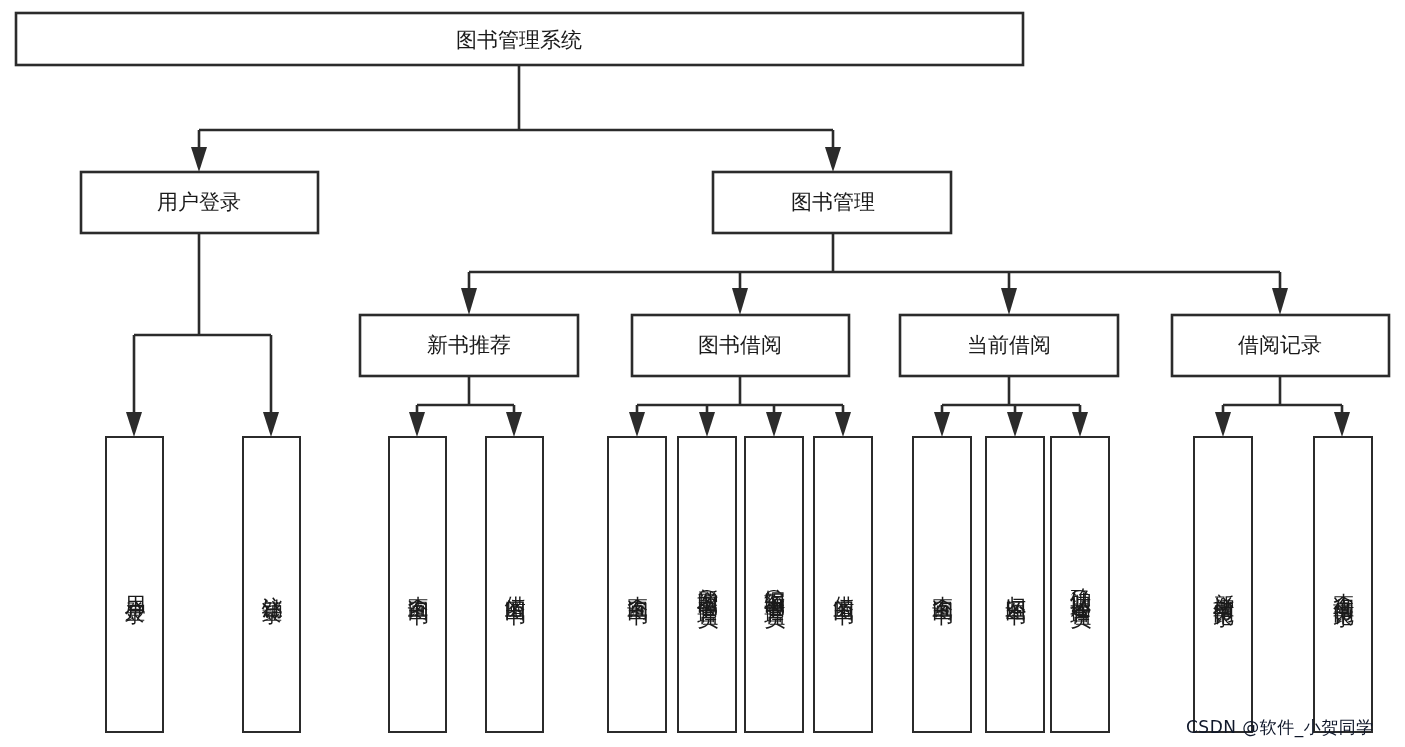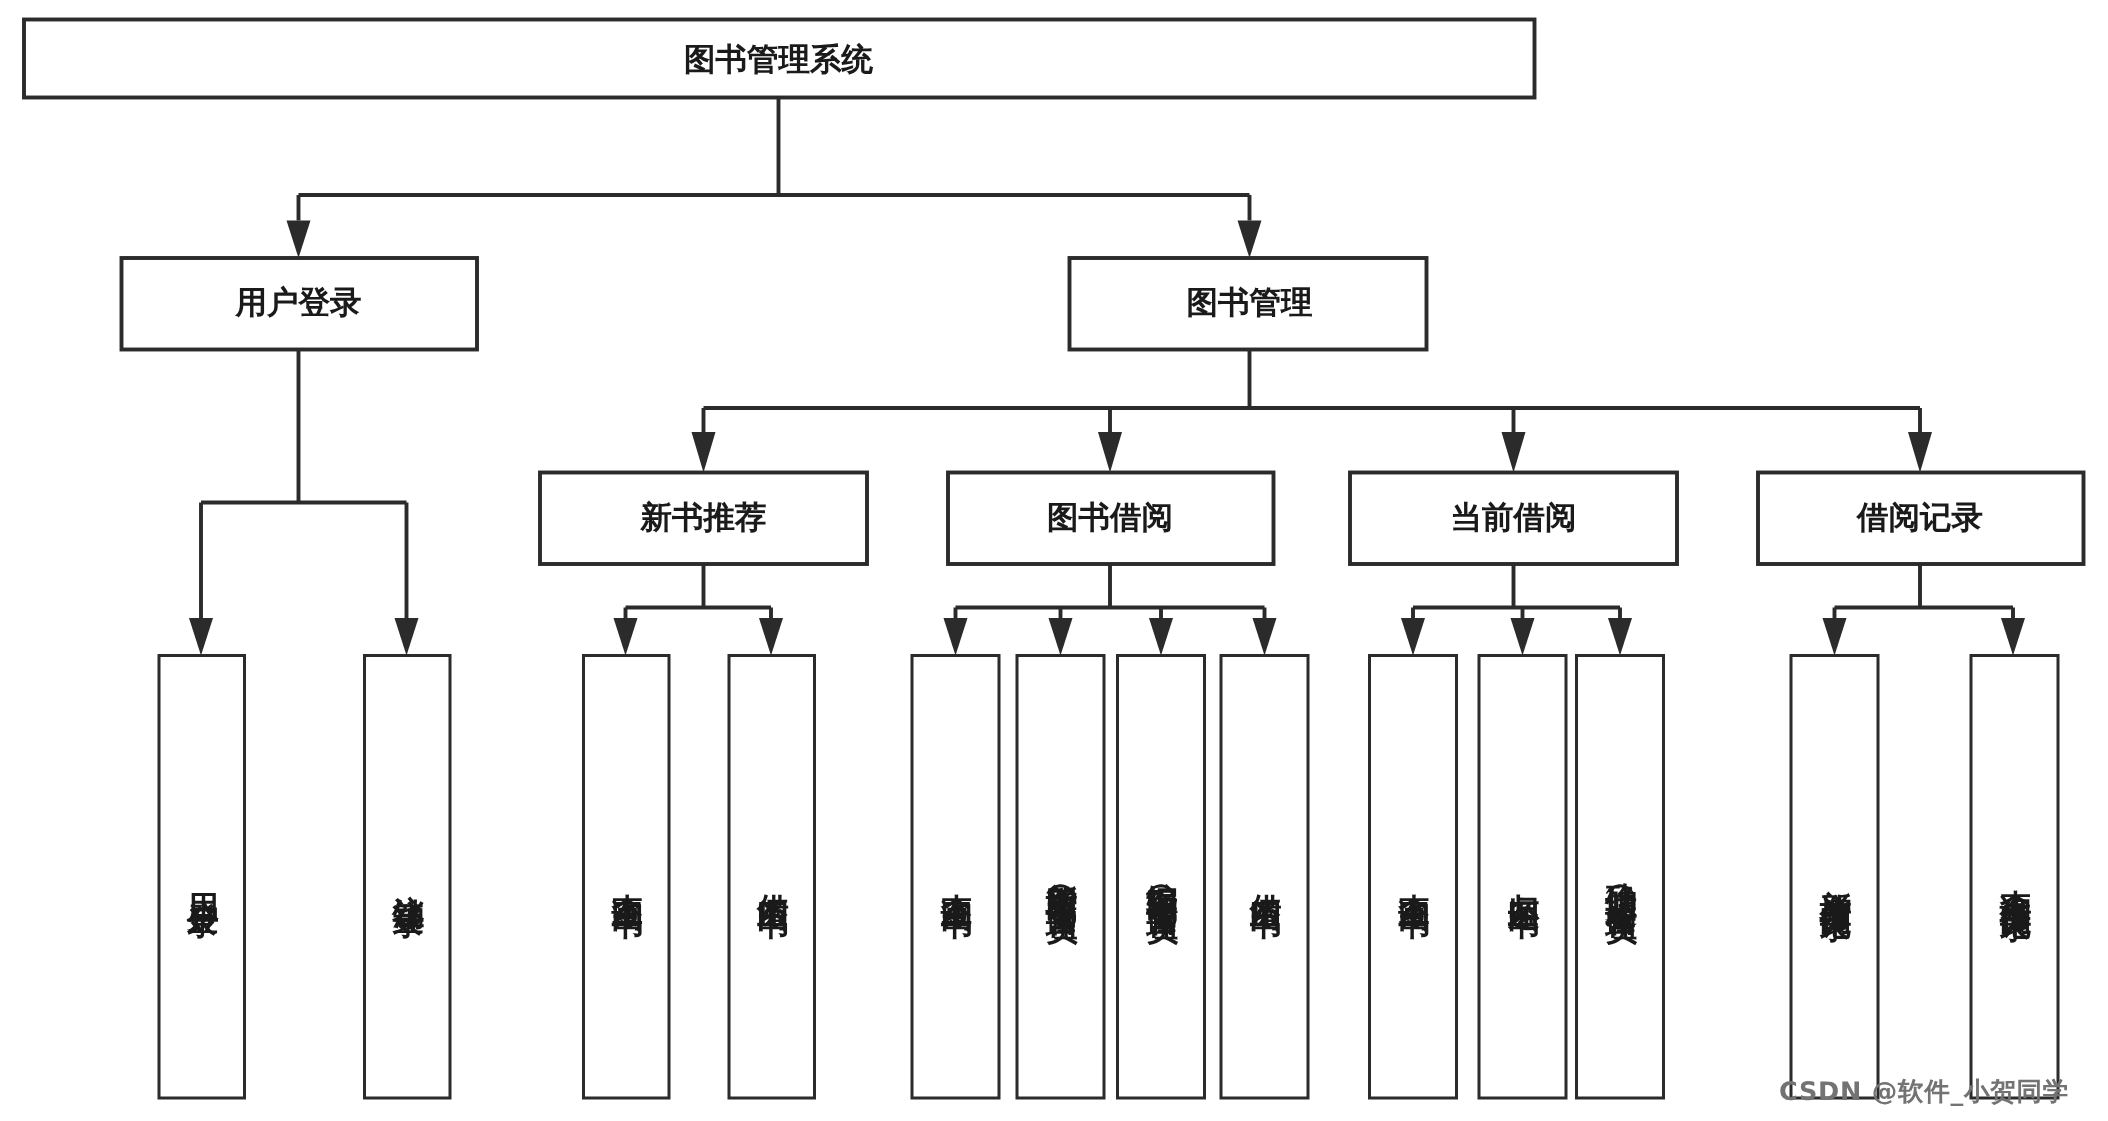--- a/index.html
+++ b/index.html
@@ -11,21 +11,20 @@
     width: 1405px;
     height: 747px;
     font-family: "DejaVu Sans", "Liberation Sans", sans-serif;
     overflow: hidden;
   }
   #diagram-root {
     position: relative;
     width: 1405px;
     height: 637px;
     background: #ffffff;
-    font-weight: bold;
   }
   svg#flow {
     position: absolute;
     top: 0;
     left: 0;
     width: 1405px;
     height: 747px;
     display: block;
   }
   .node-rect {
@@ -49,21 +48,21 @@
     font-size: 21px;
     text-anchor: middle;
     dominant-baseline: middle;
   }
   .watermark {
     position: absolute;
     left: 1186px;
     top: 716px;
     font-family: "DejaVu Sans", "Liberation Sans", sans-serif;
     font-size: 17px;
-    color: #737373;
+    color: #0f172a;
     white-space: nowrap;
     letter-spacing: 0.5px;
     user-select: none;
   }
   .vnode {
     position: absolute;
     box-sizing: border-box;
     background: #ffffff;
     border: 2.6px solid #2b2b2b;
     display: flex;

